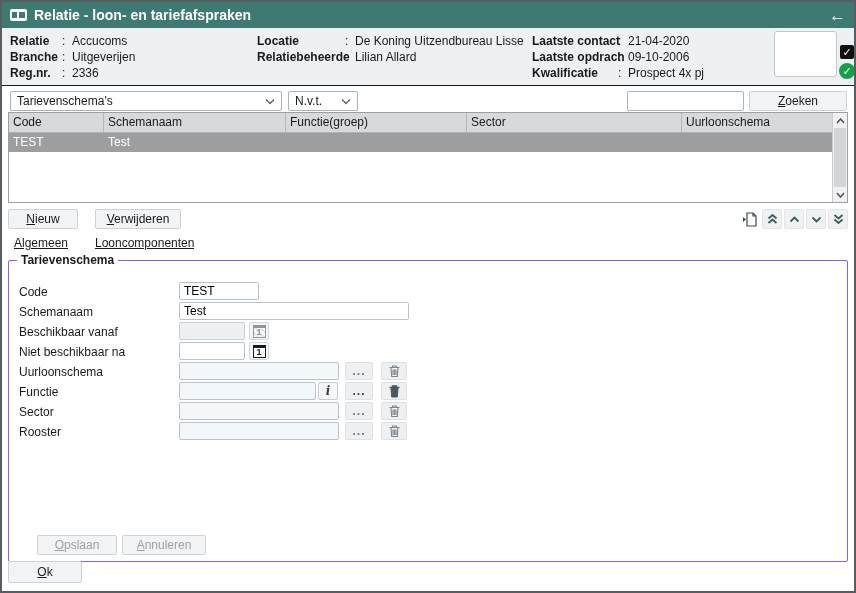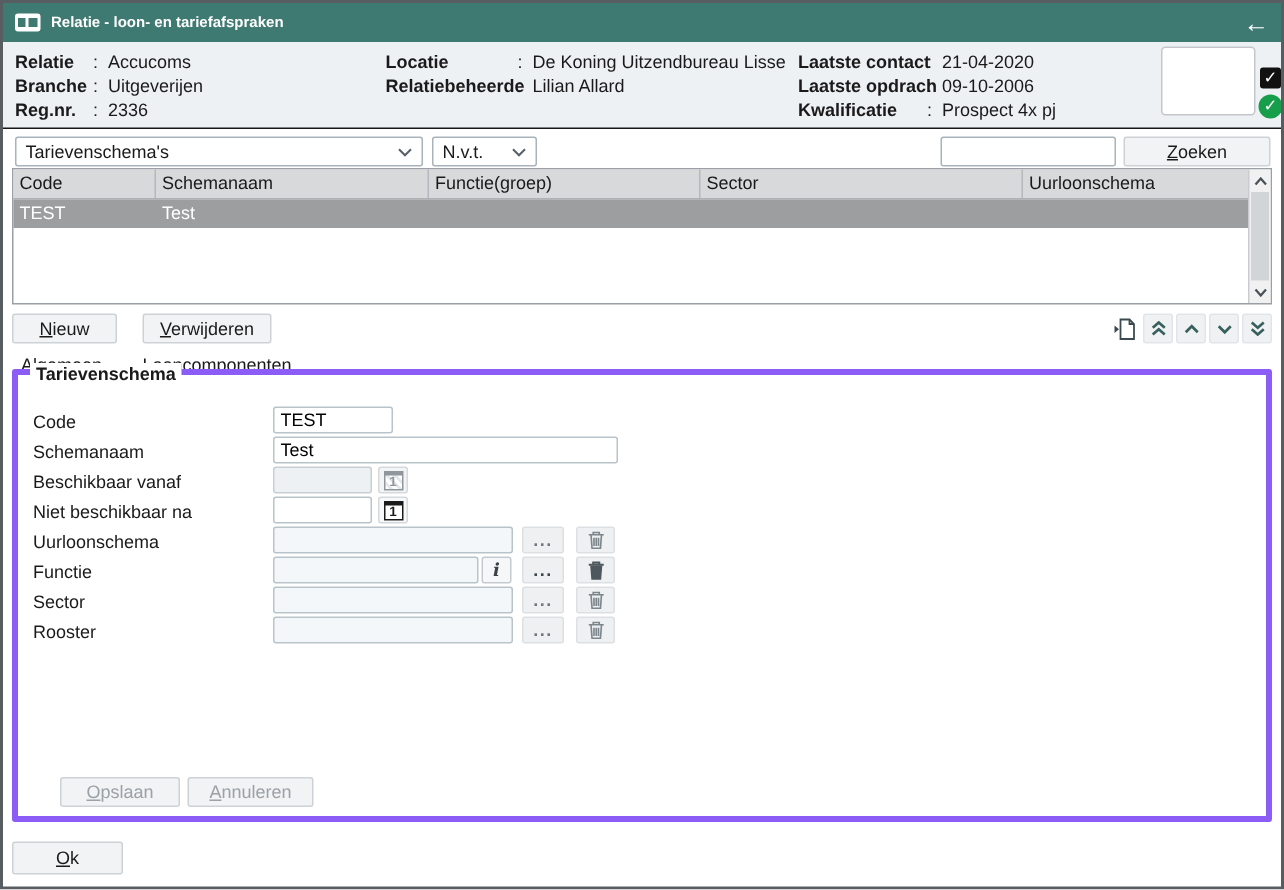--- a/index.html
+++ b/index.html
@@ -5,21 +5,21 @@
   * { margin:0; padding:0; box-sizing:border-box; }
   html,body { background:#fff; }
   body { font-family:"Liberation Sans","DejaVu Sans",sans-serif; font-size:12px; color:#1a1a1a; }
 
   .window { position:relative; width:856px; height:593px; background:#fff;
             border:2px solid #585d61; overflow:hidden; }
 
   
   .titlebar { position:absolute; top:0; left:0; right:0; height:26px; background:#3E7A72;
               display:flex; align-items:center; padding:0 8px; gap:7px; }
-  .titlebar .title { flex:1; color:#fff; font-weight:bold; font-size:10px; }
+  .titlebar .title { flex:1; color:#fff; font-weight:bold; font-size:14px; }
   .card-icon { width:17px; height:12px; background:#fff; border-radius:2px; position:relative; }
   .card-icon::before { content:""; position:absolute; left:2px; top:3px; width:5px; height:6px; background:#3E7A72; }
   .card-icon::after  { content:""; position:absolute; right:2px; top:3px; width:6px; height:6px; background:#3E7A72; }
   .back-arrow { color:#fff; font-size:17px; font-weight:bold; line-height:1; cursor:pointer; }
 
   
   .infobar { position:absolute; top:26px; left:0; right:0; height:58px; background:#eef1f3;
              border-bottom:1px solid #161616; }
   .infocol { position:absolute; top:5px; }
   .inforow { height:16px; line-height:16px; white-space:nowrap; }
@@ -73,22 +73,22 @@
                    border:none; display:flex; align-items:center; justify-content:center; cursor:pointer; }
 
   
   .tabsrow { position:absolute; top:234px; left:0; right:0; height:18px; }
   .tab { position:absolute; top:0; color:#1a1a1a; text-decoration:underline; cursor:pointer;
          white-space:nowrap; overflow:hidden; }
   .tab-algemeen { left:12px; }
   .tab-loon { left:93px; max-width:112px; }
 
   
-  .groupbox { position:absolute; top:244px; left:6px; width:840px; height:302px;
-              border:4px solid #8b5cf6; border-radius:2px; }
+  .groupbox { position:absolute; top:258px; left:6px; width:840px; height:302px;
+              border:1px solid #8b5cf6; border-radius:2px; }
   .legend { position:absolute; top:-8px; left:8px; background:#fff; padding:0 4px; font-weight:bold; }
   .frow { position:absolute; left:0; right:0; height:20px; }
   .flbl { position:absolute; left:10px; top:3px; }
   .fin { position:absolute; top:0; height:18px; border:1px solid #b9c3ca; border-radius:2px;
          padding:0 4px; font:inherit; background:#fff; }
   .fin.ro { background:#f4f7f9; }
   .fin.dis { background:#eef1f3; border-color:#c8cfd4; }
   .mini-btn { position:absolute; top:0; height:18px; display:flex; align-items:center;
               justify-content:center; border-radius:2px; cursor:pointer; }
   .cal-btn { left:240px; width:20px; background:#f2f4f5; border:1px solid #d5d9dc; }

